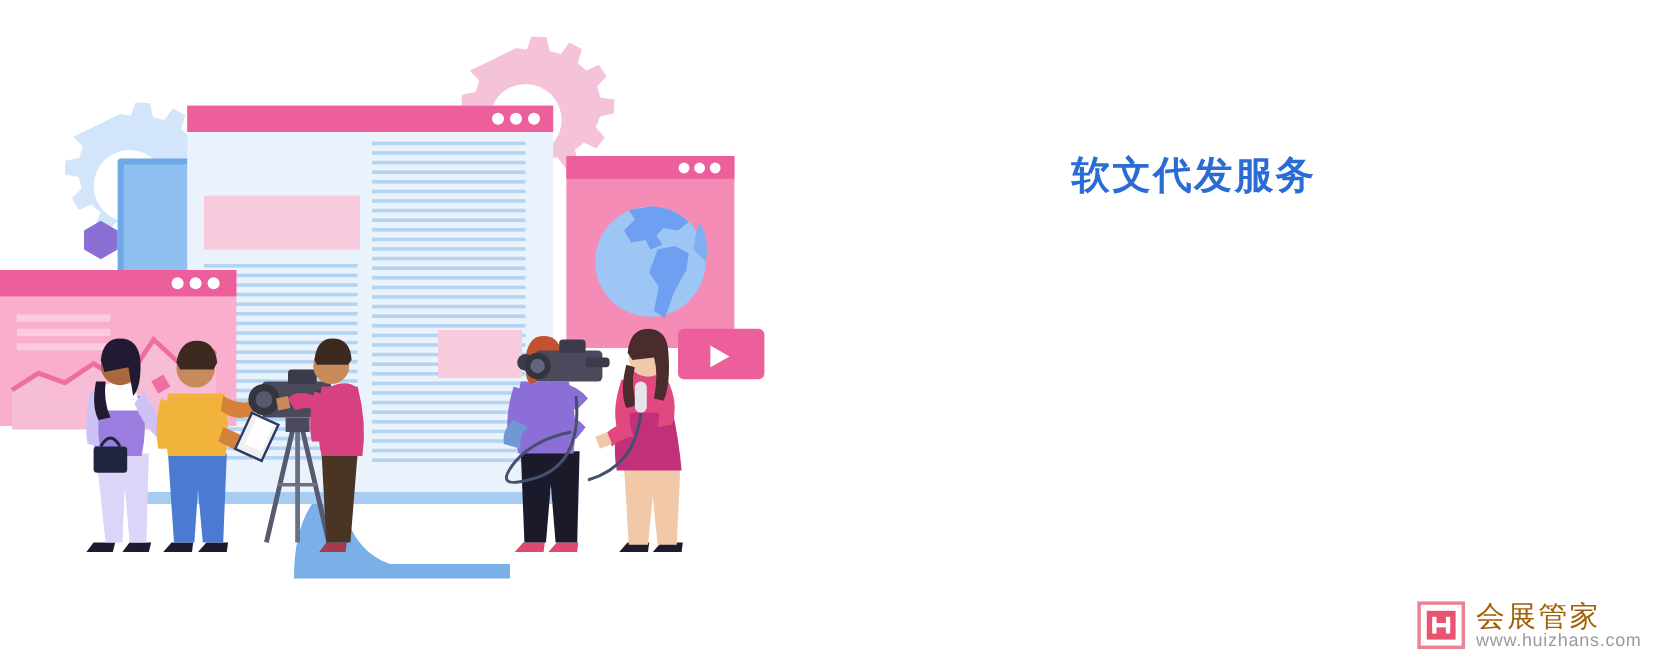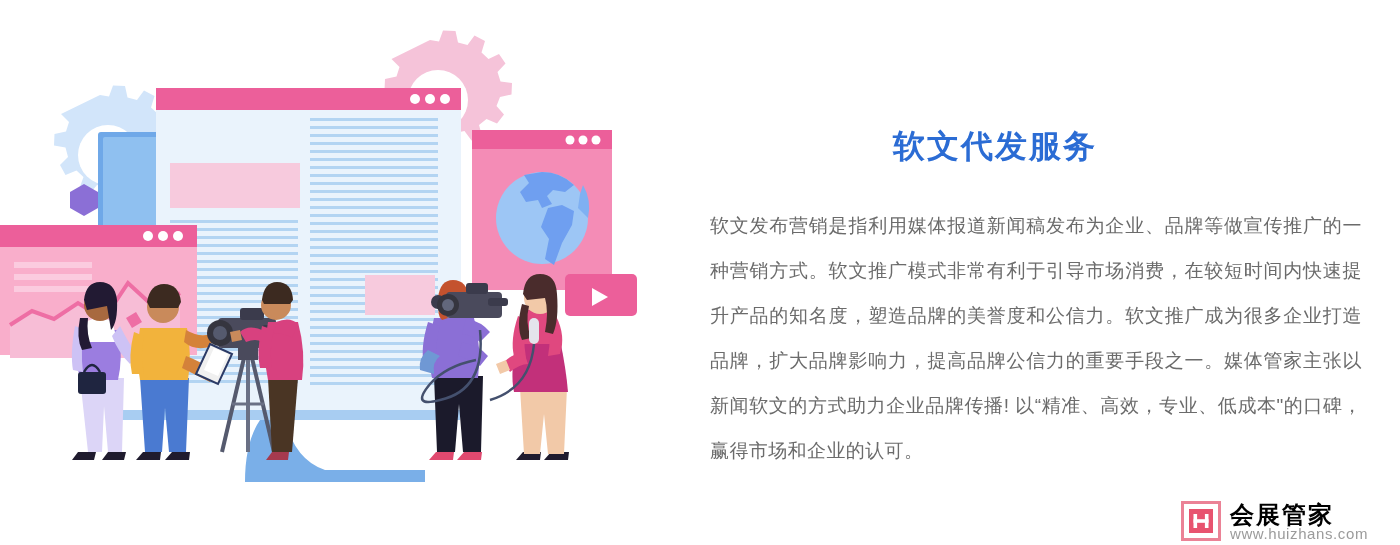--- a/index.html
+++ b/index.html
@@ -76,22 +76,22 @@
     margin-right: 9px;
   }
   #logo-text-wrap {
     display: flex;
     flex-direction: column;
     justify-content: center;
     height: 40px;
   }
   #logo-name {
     font-size: 24px;
-    font-weight: bold;
-    color: #000000;
+    font-weight: normal;
+    color: #a16207;
     letter-spacing: 2px;
     line-height: 25px;
   }
   #logo-url {
     font-size: 15px;
     color: #9b9b9b;
     letter-spacing: 0.6px;
     line-height: 14px;
   }
 </style>
@@ -330,21 +330,20 @@
 
         <rect x="529" y="318" width="10" height="26" rx="5" fill="#e4e4ec"></rect>
         <path d="M534 344 q-4 44 -44 56" fill="none" stroke="#44506e" stroke-width="2.5"></path>
       </g>
 
     </svg>
   </div>
 
   <div id="content">
     <h1 id="page-title">软文代发服务</h1>
-    <p id="body-copy">软文发布营销是指利用媒体报道新闻稿发布为企业、品牌等做宣传推广的一种营销方式。软文推广模式非常有利于引导市场消费，在较短时间内快速提升产品的知名度，塑造品牌的美誉度和公信力。软文推广成为很多企业打造品牌，扩大品牌影响力，提高品牌公信力的重要手段之一。媒体管家主张以新闻软文的方式助力企业品牌传播! 以“精准、高效，专业、低成本"的口碑，赢得市场和企业的认可。</p>
   </div>
 
   <div id="logo">
     <svg id="logo-mark" viewBox="0 0 40 40">
       <rect x="1.5" y="1.5" width="37" height="37" fill="none" stroke="#eb8296" stroke-width="3"></rect>
       <rect x="8" y="8" width="24" height="24" fill="#e8536f"></rect>
       <rect x="12.5" y="13" width="3.6" height="14" fill="#ffffff"></rect>
       <rect x="23.9" y="13" width="3.6" height="14" fill="#ffffff"></rect>
       <rect x="12.5" y="18.2" width="15" height="3.6" fill="#ffffff"></rect>
     </svg>

